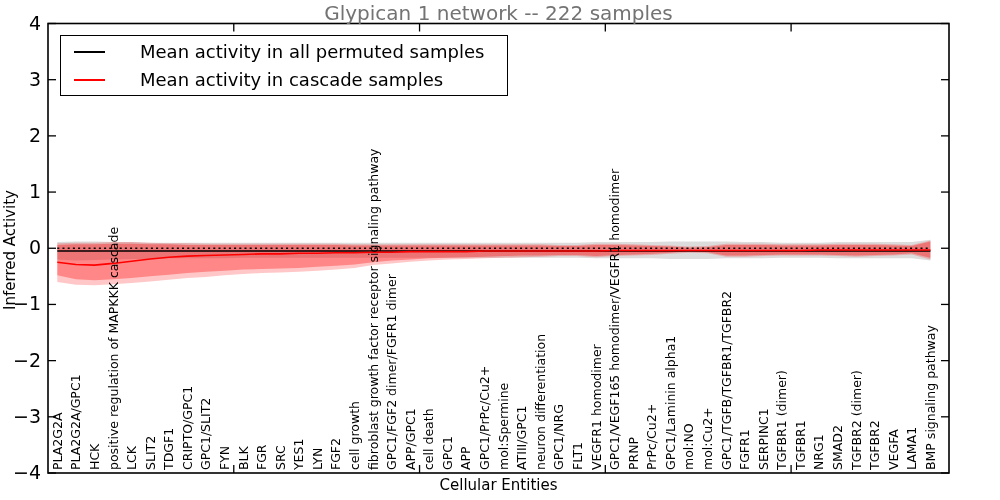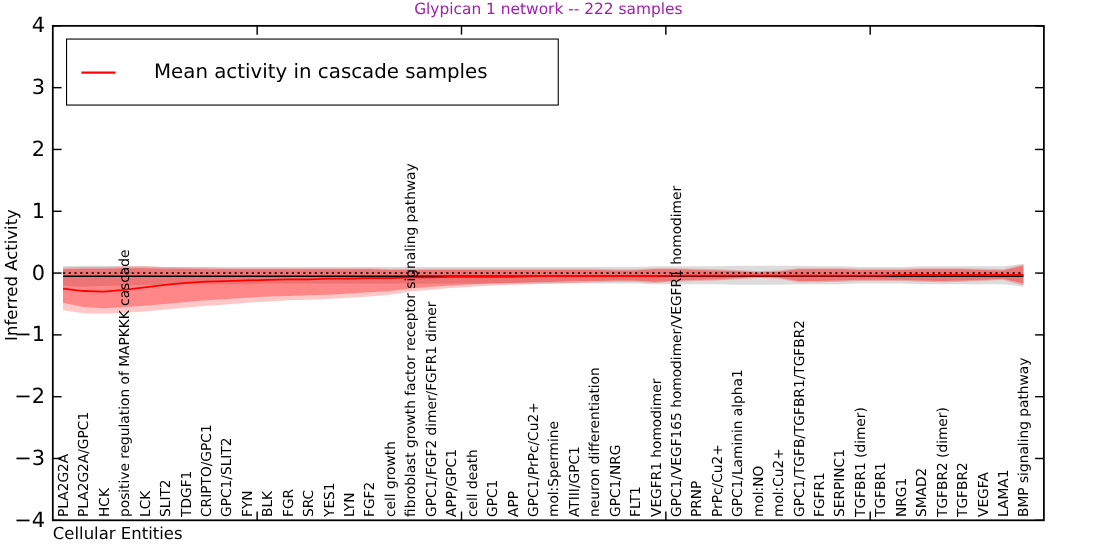--- a/index.html
+++ b/index.html
@@ -1,21 +1,21 @@
 <!DOCTYPE html>
 <html><head>
 <meta charset="utf-8">
 <style>
   html,body{margin:0;padding:0;background:#fff;}
   .figure{position:relative;width:1000px;height:500px;background:#ffffff;
           font-family:"DejaVu Sans",sans-serif;overflow:hidden;}
   .figure svg{position:absolute;left:0;top:0;}
   .chart-title{position:absolute;left:48px;top:1px;width:901px;text-align:center;
-               font-size:14px;color:#a21caf;}
-  .x-label{position:absolute;left:48px;top:476px;width:901px;
+               font-size:20px;color:#737373;}
+  .x-label{position:absolute;left:48px;top:476px;width:901px;text-align:center;
            font-size:15px;color:#000;}
   .y-label{position:absolute;left:-70px;top:241px;width:160px;height:18px;line-height:18px;
            text-align:center;font-size:15px;color:#000;transform:rotate(-90deg);}
   .legend{position:absolute;left:60px;top:35px;width:446px;height:59px;background:#fff;
           border:1.6px solid #000;display:flex;flex-direction:column;justify-content:center;gap:6px;}
   .legend-row{display:flex;align-items:center;height:22px;}
   .legend-swatch{width:31px;height:0;border-top-width:2px;border-top-style:solid;margin-left:13px;}
   .legend-text{margin-left:35px;font-size:18px;color:#000;white-space:nowrap;}
 </style>
 </head>
@@ -112,17 +112,21 @@
       <text x="879.1907216494845" y="470" font-size="12.5" fill="#000" transform="rotate(-90 879.1907216494845 470)">TGFBR2</text>
       <text x="897.7680412371134" y="470" font-size="12.5" fill="#000" transform="rotate(-90 897.7680412371134 470)">VEGFA</text>
       <text x="916.3453608247422" y="470" font-size="12.5" fill="#000" transform="rotate(-90 916.3453608247422 470)">LAMA1</text>
       <text x="934.9226804123712" y="470" font-size="12.5" fill="#000" transform="rotate(-90 934.9226804123712 470)">BMP signaling pathway</text>
     </svg>
   <div class="chart-title">Glypican 1 network -- 222 samples</div>
   <div class="y-label">Inferred Activity</div>
   <div class="x-label">Cellular Entities</div>
   <div class="legend">
     <div class="legend-row">
+      <span class="legend-swatch" style="border-top-color: rgb(0, 0, 0);"></span>
+      <span class="legend-text">Mean activity in all permuted samples</span>
+    </div>
+    <div class="legend-row">
       <span class="legend-swatch" style="border-top-color: rgb(255, 0, 0);"></span>
       <span class="legend-text">Mean activity in cascade samples</span>
     </div>
   </div>
 </div>
 
 </body></html>

